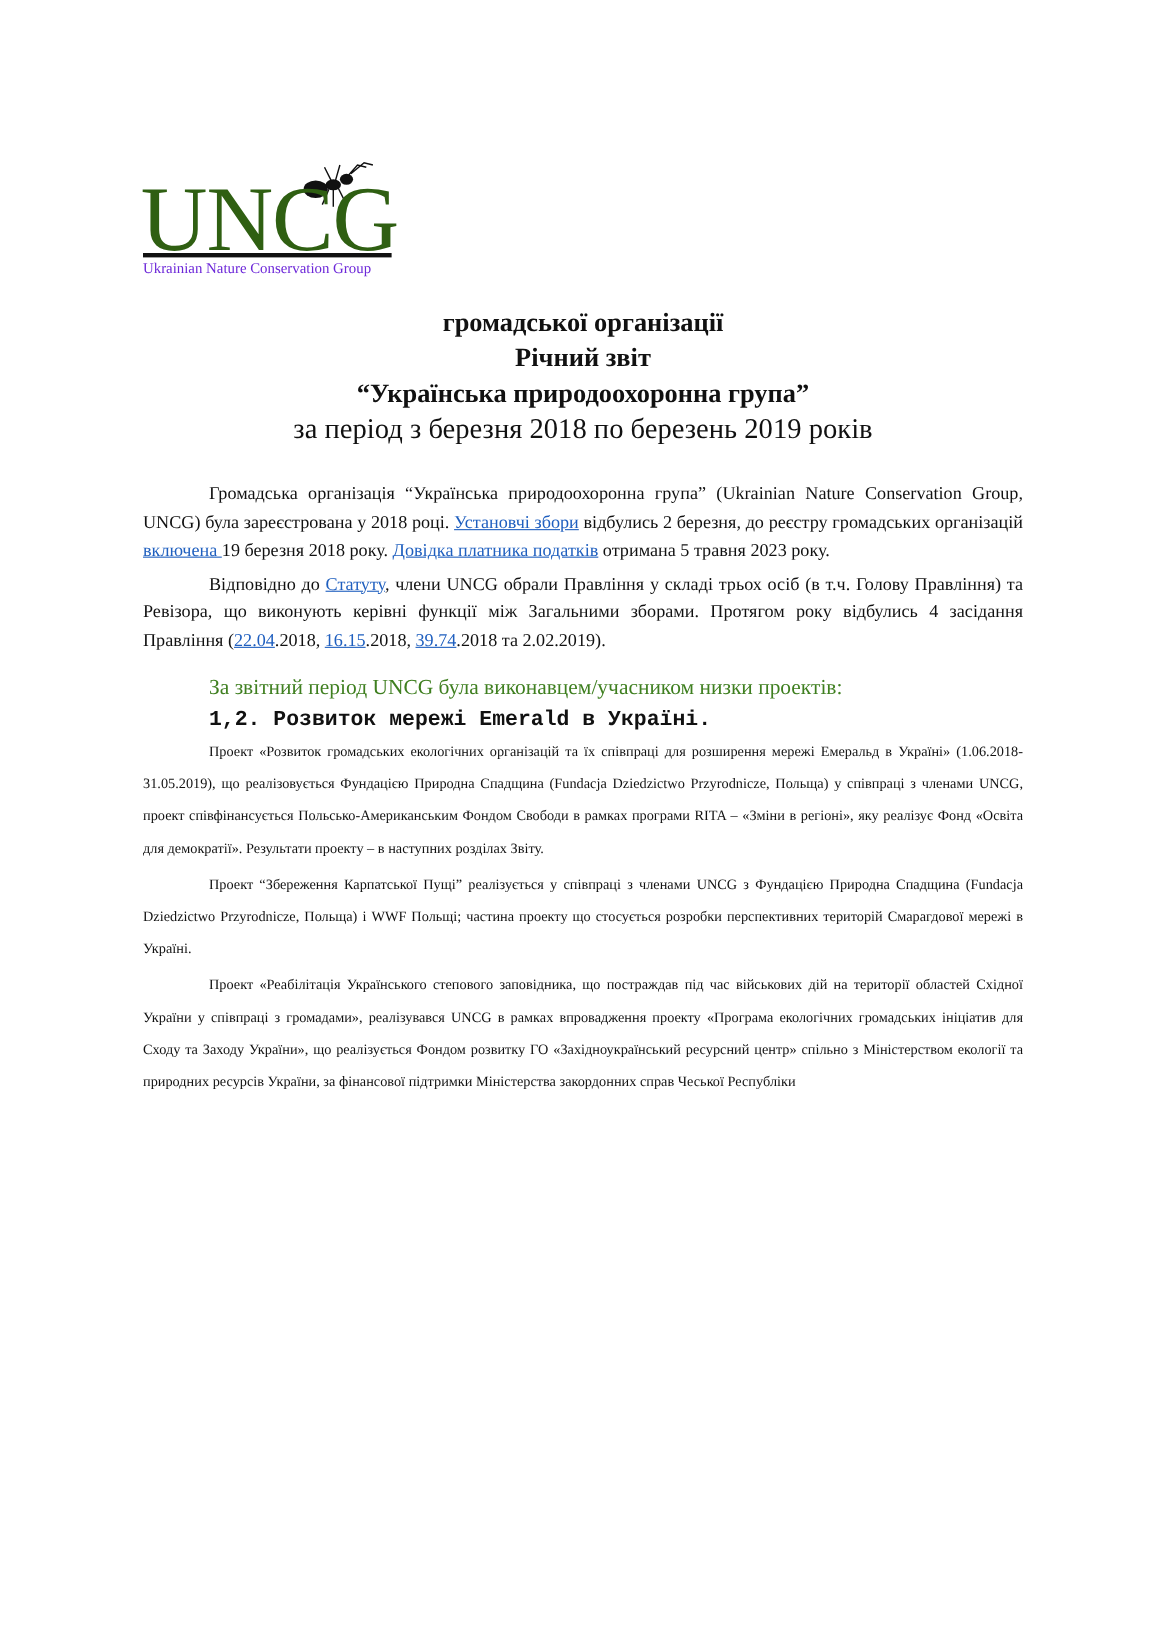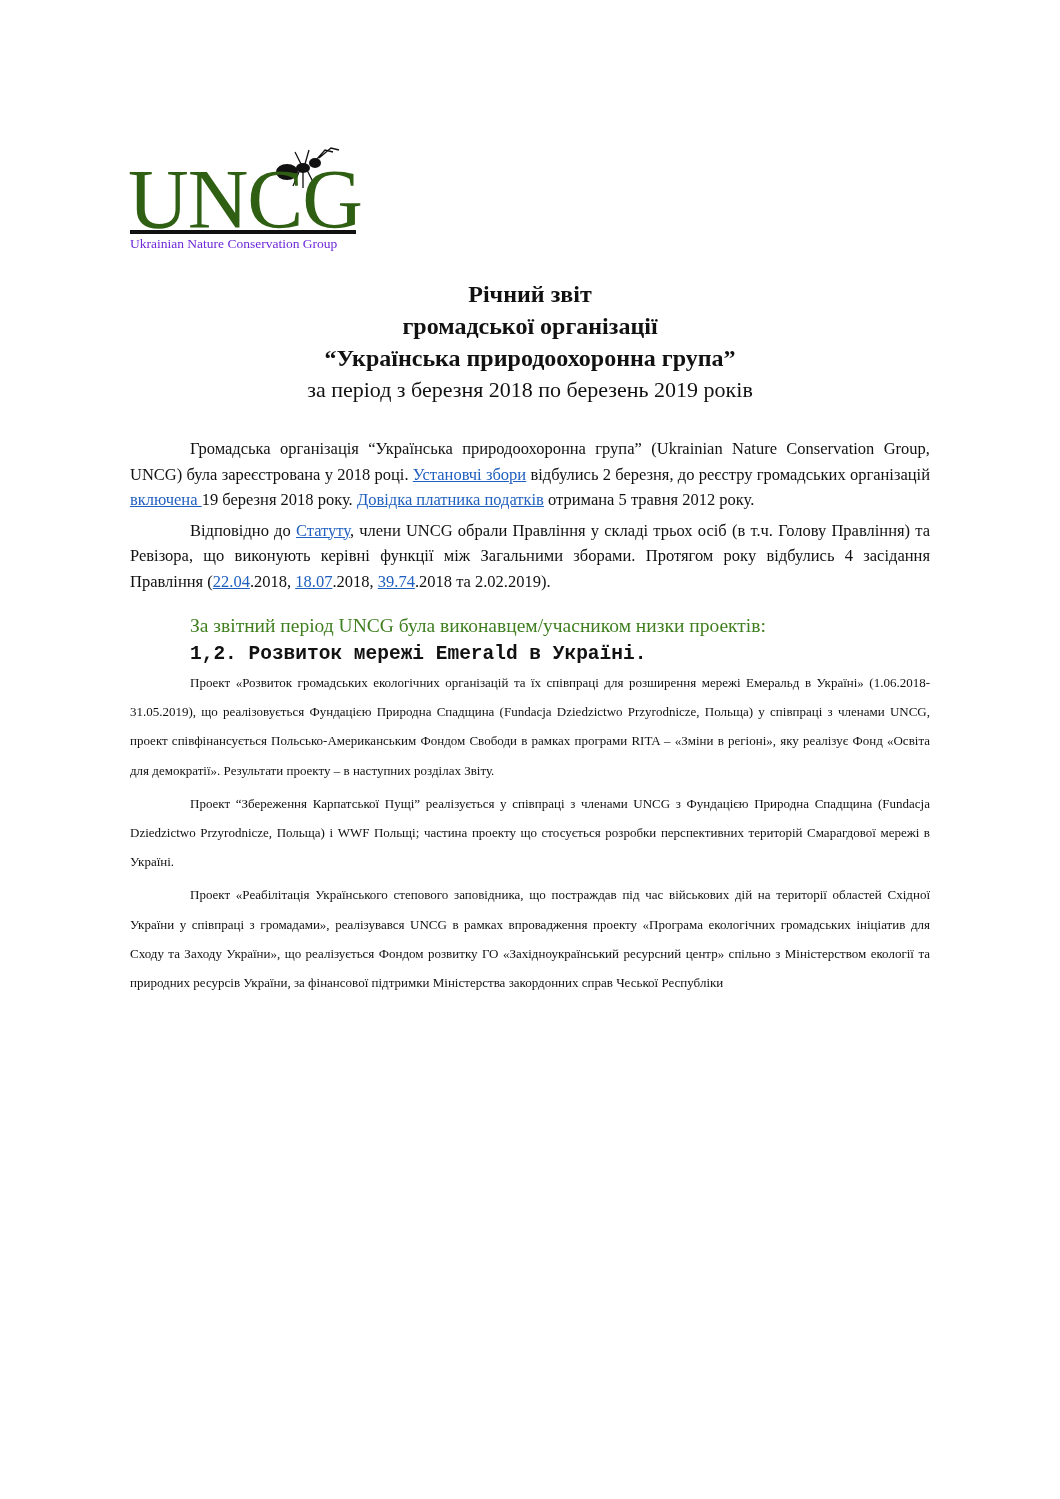--- a/index.html
+++ b/index.html
@@ -7,21 +7,21 @@
          font-family: "Liberation Serif", serif; color: #111; }
   .logo { position: absolute; left: 128px; top: 128px; width: 232px; height: 108px; margin-top: 18px; }
   .logo-letters { position: absolute; left: 0; top: 12px; font-family: "Liberation Serif", serif;
                   font-size: 84px; line-height: 84px; color: #2f5f12; letter-spacing: -1px; }
   .logo-rule { position: absolute; left: 2px; top: 84px; width: 226px; height: 4px; background: #111; }
   .logo-sub { position: absolute; left: 2px; top: 90px; font-size: 13.5px; color: #6d28d9; white-space: nowrap; }
   .logo-ant { position: absolute; left: 145px; top: 0px; }
 
   .title-block { position: absolute; left: 0; top: 278px; width: 1060px; text-align: center; }
   .title-line { font-weight: bold; font-size: 24px; line-height: 32px; }
-  .title-sub { font-size: 22px; line-height: 32px; }
+  .title-sub { font-size: 26px; line-height: 32px; }
 
   .body { position: absolute; left: 130px; top: 436px; width: 800px; }
   p { margin: 0; text-align: justify; text-align-last: left; }
   .small p { font-size: 16.5px; line-height: 25.5px; text-indent: 60px; margin-bottom: 5px; }
   a { color: #1f5fbf; text-decoration: underline; }
   .green-head { color: #3f7f20; font-weight: normal; font-size: 19.5px; line-height: 28px; padding-left: 60px; margin-top: 18px; }
   .sec-head { font-weight: bold; font-size: 19.5px; line-height: 28px; padding-left: 60px; font-family: Liberation Mono, monospace; }
   .large p { font-size: 13px; line-height: 29.2px; text-indent: 60px; margin-bottom: 4px; }
 </style>
 </head>
@@ -34,30 +34,30 @@
     <ellipse cx="42" cy="17" rx="6" ry="5" fill="#111"></ellipse>
     <path d="M44 13 L52 4 L60 6 M46 12 L58 2 L66 4" stroke="#111" stroke-width="1.3" fill="none"></path>
     <path d="M26 26 L20 40 M30 26 L30 42 M34 24 L42 40 M28 18 L22 6 M32 18 L36 4" stroke="#111" stroke-width="1.3" fill="none"></path>
   </svg>
   <div class="logo-letters">UNCG</div>
   <div class="logo-rule"></div>
   <div class="logo-sub">Ukrainian Nature Conservation Group</div>
 </div>
 
 <div class="title-block">
+  <div class="title-line">громадської організації</div>
   <div class="title-line">Річний звіт</div>
-  <div class="title-line">громадської організації</div>
   <div class="title-line">“Українська природоохоронна група”</div>
   <div class="title-sub">за період з березня 2018 по березень 2019 років</div>
 </div>
 
 <div class="body">
   <div class="small">
-    <p><span>Громадська організація “Українська природоохоронна група” (Ukrainian Nature Conservation Group, UNCG) була зареєстрована у 2018 році. </span><a>Установчі збори</a><span> відбулись 2 березня, до реєстру громадських організацій </span><a>включена </a><span>19 березня 2018 року. </span><a>Довідка платника податків</a><span> отримана 5 травня 2012 року.</span></p>
-    <p><span>Відповідно до </span><a>Статуту</a><span>, члени UNCG обрали Правління у складі трьох осіб (в т.ч. Голову Правління) та Ревізора, що виконують керівні функції між Загальними зборами. Протягом року відбулись 4 засідання Правління (</span><a>22.04</a><span>.2018, </span><a>18.07</a><span>.2018, </span><a>39.74</a><span>.2018 та 2.02.2019).</span></p>
+    <p><span>Громадська організація “Українська природоохоронна група” (Ukrainian Nature Conservation Group, UNCG) була зареєстрована у 2018 році. </span><a>Установчі збори</a><span> відбулись 2 березня, до реєстру громадських організацій </span><a>включена </a><span>19 березня 2018 року. </span><a>Довідка платника податків</a><span> отримана 5 травня 2023 року.</span></p>
+    <p><span>Відповідно до </span><a>Статуту</a><span>, члени UNCG обрали Правління у складі трьох осіб (в т.ч. Голову Правління) та Ревізора, що виконують керівні функції між Загальними зборами. Протягом року відбулись 4 засідання Правління (</span><a>22.04</a><span>.2018, </span><a>16.15</a><span>.2018, </span><a>39.74</a><span>.2018 та 2.02.2019).</span></p>
   </div>
 
   <div class="green-head">За звітний період UNCG була виконавцем/учасником низки проектів:</div>
   <div class="sec-head">1,2. Розвиток мережі Emerald в Україні.</div>
   <div class="large">
     <p>Проект «Розвиток громадських екологічних організацій та їх співпраці для розширення мережі Емеральд в Україні» (1.06.2018-31.05.2019), що реалізовується Фундацією Природна Спадщина (Fundacja Dziedzictwo Przyrodnicze, Польща) у співпраці з членами UNCG, проект співфінансується Польсько-Американським Фондом Свободи в рамках програми RITA – «Зміни в регіоні», яку реалізує Фонд «Освіта для демократії». Результати проекту – в наступних розділах Звіту.</p>
     <p>Проект “Збереження Карпатської Пущі” реалізується у співпраці з членами UNCG з Фундацією Природна Спадщина (Fundacja Dziedzictwo Przyrodnicze, Польща) і WWF Польщі; частина проекту що стосується розробки перспективних територій Смарагдової мережі в Україні.</p>
   </div>
   <div class="large">
     <p>Проект «Реабілітація Українського степового заповідника, що постраждав під час військових дій на території областей Східної України у співпраці з громадами», реалізувався UNCG в рамках впровадження проекту «Програма екологічних громадських ініціатив для Сходу та Заходу України», що реалізується Фондом розвитку ГО «Західноукраїнський ресурсний центр» спільно з Міністерством екології та природних ресурсів України, за фінансової підтримки Міністерства закордонних справ Чеської Республіки</p>

